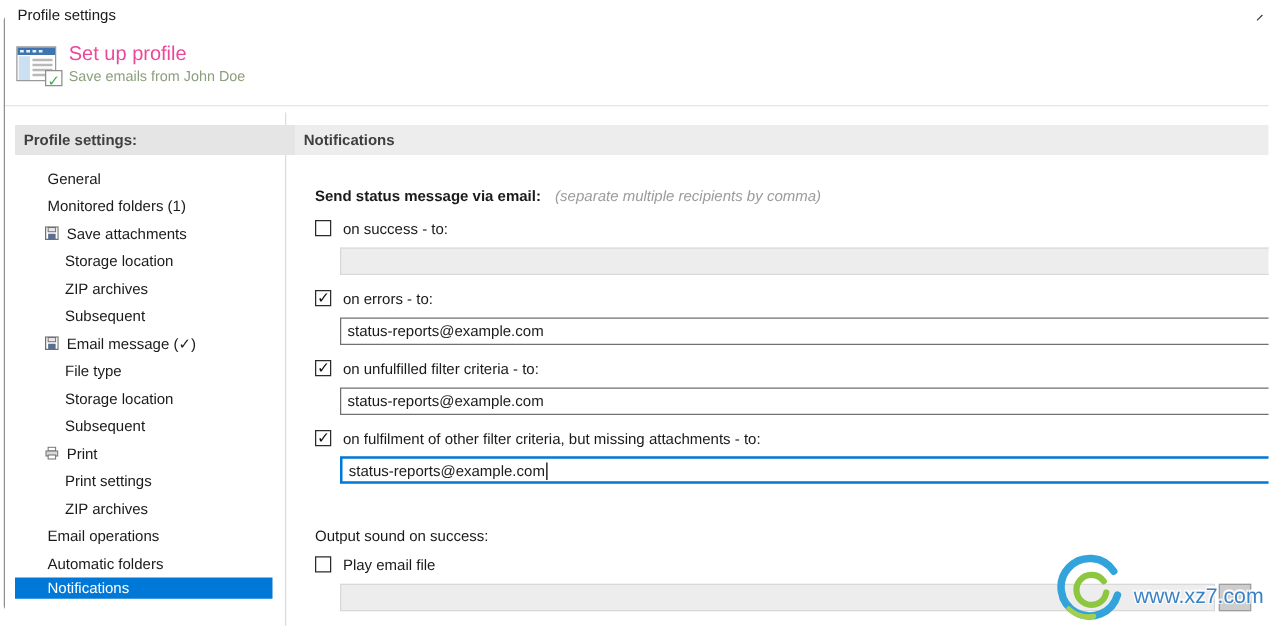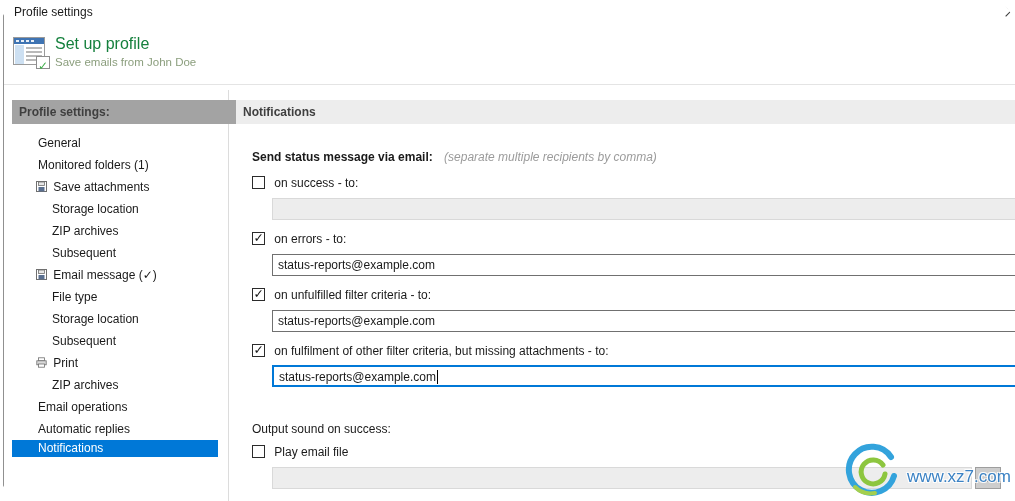--- a/index.html
+++ b/index.html
@@ -17,25 +17,25 @@
   
   .wiz-icon { position:absolute; left:13px; top:37px; width:37px; height:32px; }
   .wiz-win { position:absolute; left:0; top:0; width:32px; height:28px; border:1px solid #9a9a9a; background:#fff; }
   .wiz-titlebar { position:absolute; left:0; top:0; width:30px; height:6px; background:#3f74b3; }
   .wiz-dot { position:absolute; top:2px; width:3px; height:2px; background:#e8eef5; }
   .wiz-col { position:absolute; left:1px; top:7px; width:9px; height:19px; background:#cde0f2; }
   .wiz-line { position:absolute; left:12px; height:2px; background:#b9b9b9; width:16px; }
   .wiz-check { position:absolute; right:0; bottom:0; width:14px; height:13px; background:#fff; border:1px solid #8d8d8d; text-align:center; }
   .wiz-check::after { content:"✓"; color:#3fae49; font-size:12px; font-weight:bold; line-height:12px; position:relative; top:-1px; }
 
-  .page-title { position:absolute; left:55px; top:35px; font-size:16px; color:#15803d; }
+  .page-title { position:absolute; left:55px; top:35px; font-size:16px; color:#ec4899; }
   .page-subtitle { position:absolute; left:55px; top:56px; font-size:11.5px; color:#8b9e7d; }
 
   
-  .side-hdr { position:absolute; left:12px; top:100px; width:241px; height:24px; background:#a3a3a3;
+  .side-hdr { position:absolute; left:12px; top:100px; width:241px; height:24px; background:#e5e5e5;
     font-size:12px; font-weight:bold; color:#3f3f3f; line-height:24px; padding-left:7px; }
   .side-list { position:absolute; left:12px; top:132px; width:206px; }
   .side-item { height:22px; line-height:22px; font-size:12px; color:#1a1a1a; padding-left:26px; white-space:nowrap; cursor:pointer; }
   .side-item.sub { padding-left:40px; }
   .side-item.has-icon { padding-left:24px; }
   .side-item.selected { background:#0078d7; color:#fff; height:17px; line-height:16px; }
   .mini-icon { display:inline-block; width:11px; height:11px; margin-right:3px; vertical-align:-1px; }
 
   
   .main-hdr { position:absolute; left:236px; top:100px; width:779px; height:24px; background:#ededed;
@@ -130,23 +130,24 @@
     <div class="side-item sub"><span>Storage location</span></div>
     <div class="side-item sub"><span>Subsequent</span></div>
     <div class="side-item has-icon">
       <svg class="mini-icon" viewBox="0 0 11 11">
           <rect x="2.5" y="0.8" width="6" height="3" fill="#fff" stroke="#6f6f6f" stroke-width="0.8"></rect>
           <rect x="0.8" y="3.8" width="9.4" height="4" fill="#d9d9d9" stroke="#6f6f6f" stroke-width="0.8"></rect>
           <rect x="2.5" y="7" width="6" height="3.2" fill="#fff" stroke="#6f6f6f" stroke-width="0.8"></rect>
         </svg>
       <span>Print</span>
     </div>
+    <div class="side-item sub"><span>Print settings</span></div>
     <div class="side-item sub"><span>ZIP archives</span></div>
     <div class="side-item"><span>Email operations</span></div>
-    <div class="side-item"><span>Automatic replies</span></div>
+    <div class="side-item"><span>Automatic folders</span></div>
     <div class="side-item selected"><span>Notifications</span></div>
   </div>
 
   <div class="main-hdr">Notifications</div>
 
   <div class="group-label-row">
     <span class="group-label">Send status message via email:</span>
     <span class="group-hint">(separate multiple recipients by comma)</span>
   </div>
 

